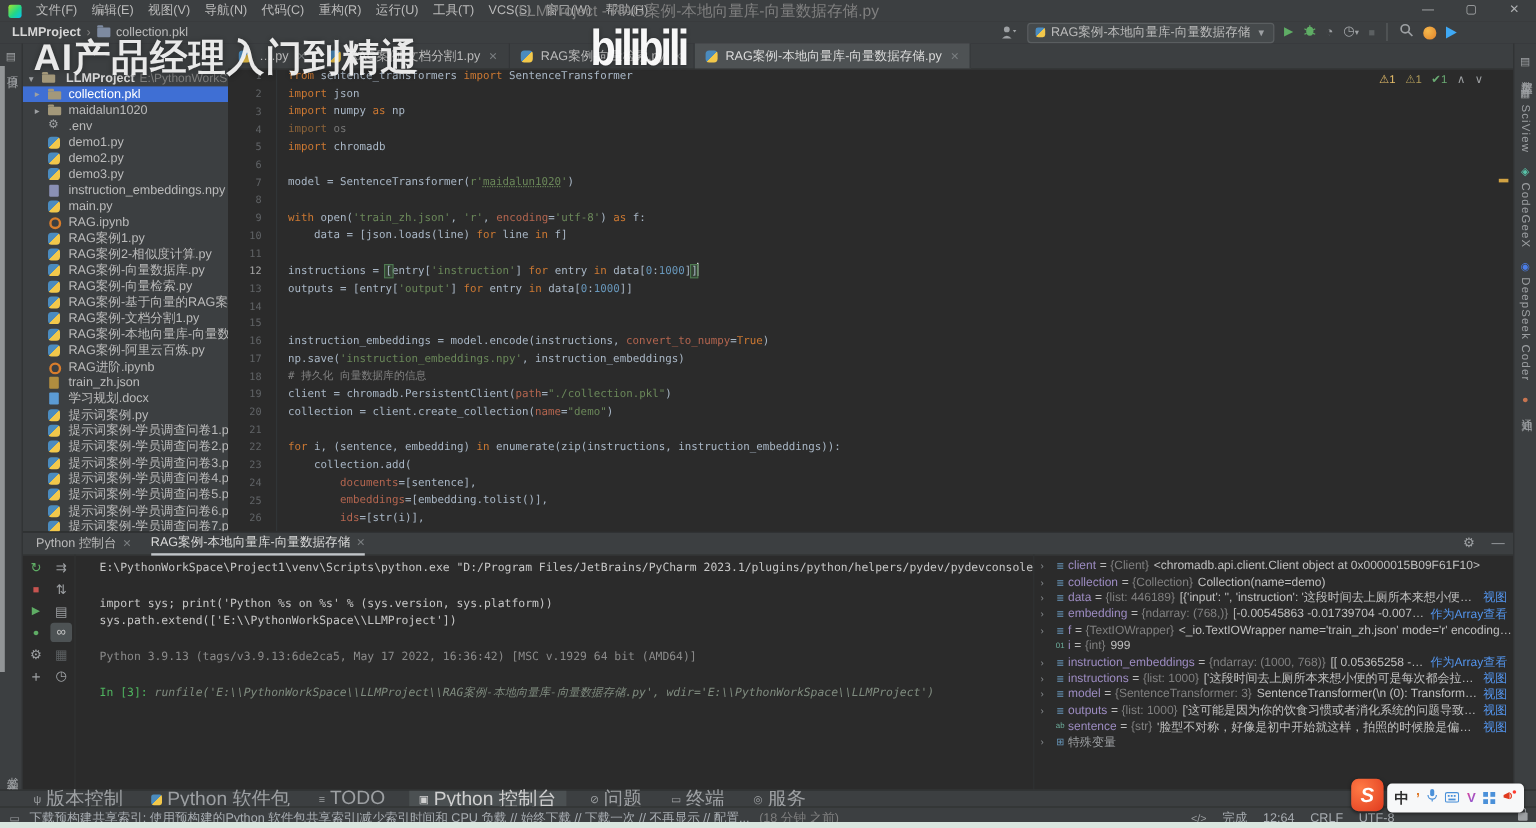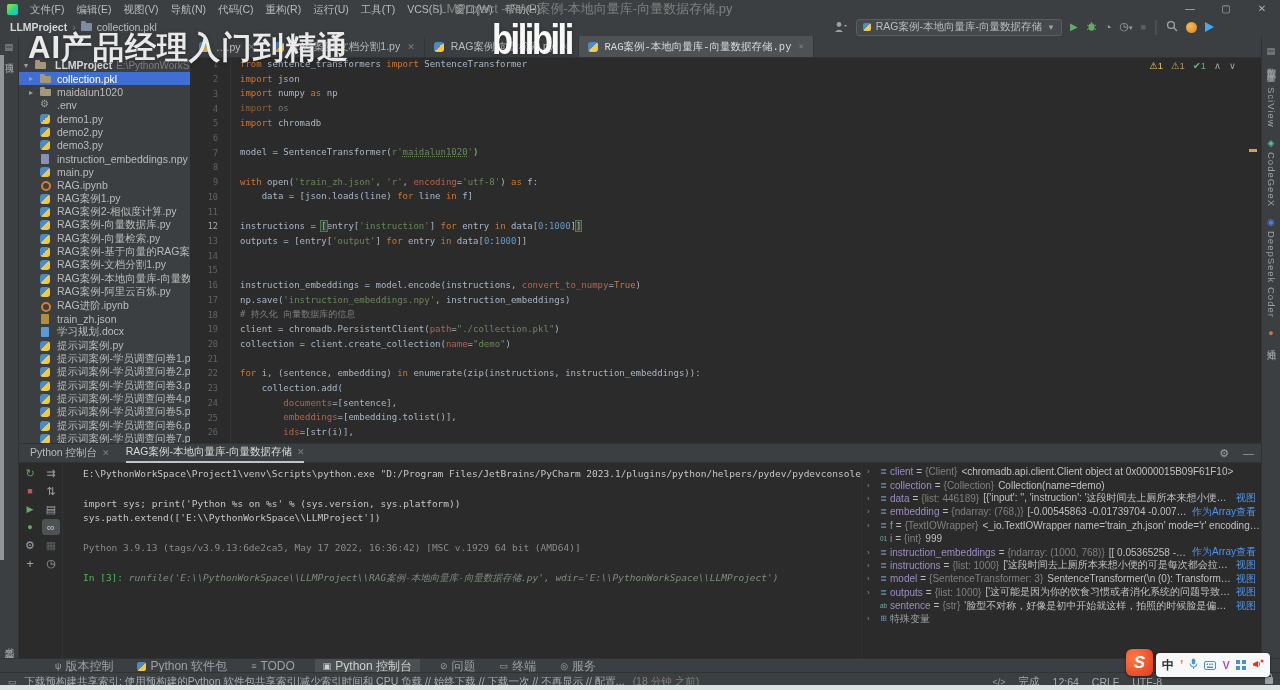--- a/index.html
+++ b/index.html
@@ -50,21 +50,21 @@
   .fic-py:before{content:"";position:absolute;left:0;top:1px;width:10px;height:10px;border-radius:3px;background:linear-gradient(135deg,#4b8bbe 50%,#f2c84b 50%);}
   .fic-ipynb:before{content:"";position:absolute;left:1px;top:2px;width:6px;height:6px;border:2px solid #d87d2c;border-radius:50%;}
   .fic-env:before{content:"⚙";position:absolute;left:0;top:-1px;color:#9da0a3;font-size:10px;}
   .fic-npy:before{content:"";position:absolute;left:1px;top:1px;width:8px;height:10px;background:#8a90b4;border-radius:1px;}
   .fic-json:before{content:"";position:absolute;left:1px;top:1px;width:8px;height:10px;background:#b08d3f;border-radius:1px;}
   .fic-docx:before{content:"";position:absolute;left:1px;top:1px;width:8px;height:10px;background:#5b9bd5;border-radius:1px;}
   
   .tabsrow{position:absolute;left:190px;right:18px;top:36px;height:21px;background:#3c3f41;border-bottom:1px solid #303233;display:flex;z-index:3;}
   .ed-tab{display:flex;align-items:center;gap:5px;padding:0 9px;font-size:10.5px;color:#bbbbbb;border-right:1px solid #333638;white-space:nowrap;}
   .ed-tab .fic{margin-right:0;}
-  .ed-tab.active{background:#4e5254;color:#dadada;font-family:Liberation Mono, monospace;}
+  .ed-tab.active{background:#4e5254;color:#dadada;}
   .tab-close{color:#7a7e80;font-size:9px;margin-left:2px;}
   
   .editor{position:absolute;left:190px;right:18px;top:57px;height:386px;background:#2b2b2b;overflow:hidden;z-index:2;}
   .gutter-sep{position:absolute;left:40px;top:0;bottom:0;width:1px;background:#313537;}
   .code-line{display:flex;height:14.72px;align-items:center;}
   .code-line .gutter{flex:0 0 28px;width:28px;text-align:right;padding-right:16px;color:#606366;font:8.5px "DejaVu Sans Mono",monospace;}
   .code-line.cur .gutter{color:#a7a7a7;}
   .code-line pre{margin:0;padding:0 0 0 6px;font:9px/14.72px "DejaVu Sans Mono",monospace;white-space:pre;}
   .tk-kw{color:#cc7832;}
   .tk-pl{color:#a9b7c6;}
@@ -120,21 +120,21 @@
   .var-arrow{flex:0 0 10px;width:10px;color:#8a8e91;font-size:8px;}
   .var-ic{flex:0 0 13px;width:13px;font-size:8px;color:#6897bb;text-align:center;}
   .var-ic.t-num,.var-ic.t-str{color:#6eaf9d;font-size:6.5px;letter-spacing:0;}
   .var-name{color:#9d8cc2;text-align:right;}
   .var-plain{color:#9da0a3;}
   .var-eq{color:#bbbbbb;padding:0 3px;}
   .var-type{color:#808080;padding-right:4px;}
   .var-val{color:#c0c0c0;overflow:hidden;text-overflow:ellipsis;white-space:nowrap;flex:1 1 auto;min-width:0;}
   .var-link{color:#5394ec;flex:0 0 auto;padding:0 6px 0 2px;}
   
-  .bbar{position:absolute;left:0;right:0;top:658px;height:14px;background:#3c3f41;border-top:1px solid #303233;display:flex;align-items:center;gap:16px;padding-left:51px;font-size:12px;color:#9da0a3;z-index:5;}
+  .bbar{position:absolute;left:0;right:0;top:658px;height:14px;background:#3c3f41;border-top:1px solid #303233;display:flex;align-items:center;gap:16px;padding-left:24px;font-size:16px;color:#9da0a3;z-index:5;}
   .bbar-item{display:flex;align-items:center;gap:4px;height:14px;padding:0 4px;white-space:nowrap;}
   .bbar-item.active{background:#4b5052;color:#d0d0d0;padding:0 8px;}
   .bic{font-size:9px;line-height:10px;}
   .bic-branch:before{content:"ψ";}
   .bic-python{width:9px;height:9px;border-radius:2px;background:linear-gradient(135deg,#4b8bbe 50%,#f2c84b 50%);}
   .bic-todo:before{content:"≡";}
   .bic-console:before{content:"▣";}
   .bic-problems:before{content:"⊘";}
   .bic-terminal:before{content:"▭";}
   .bic-services:before{content:"◎";}

